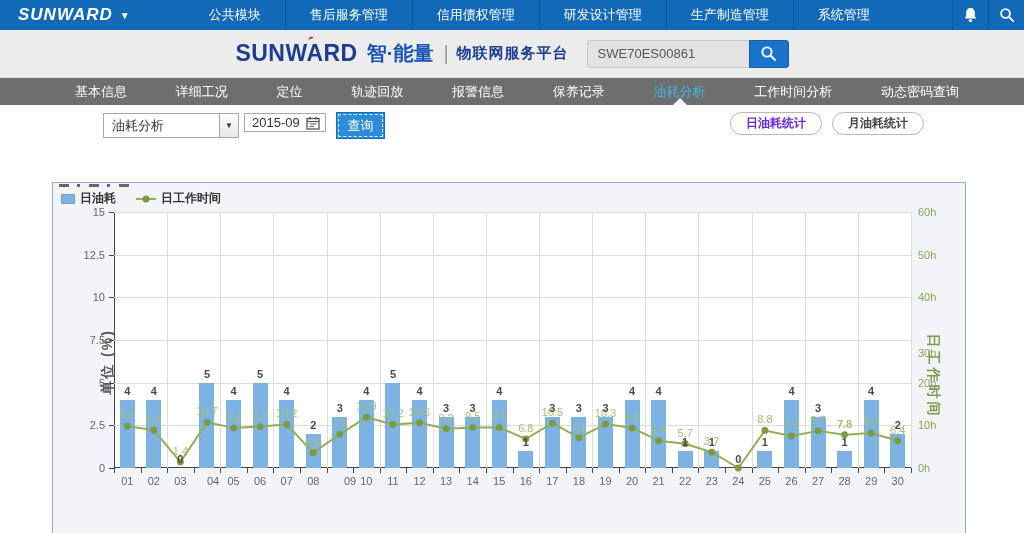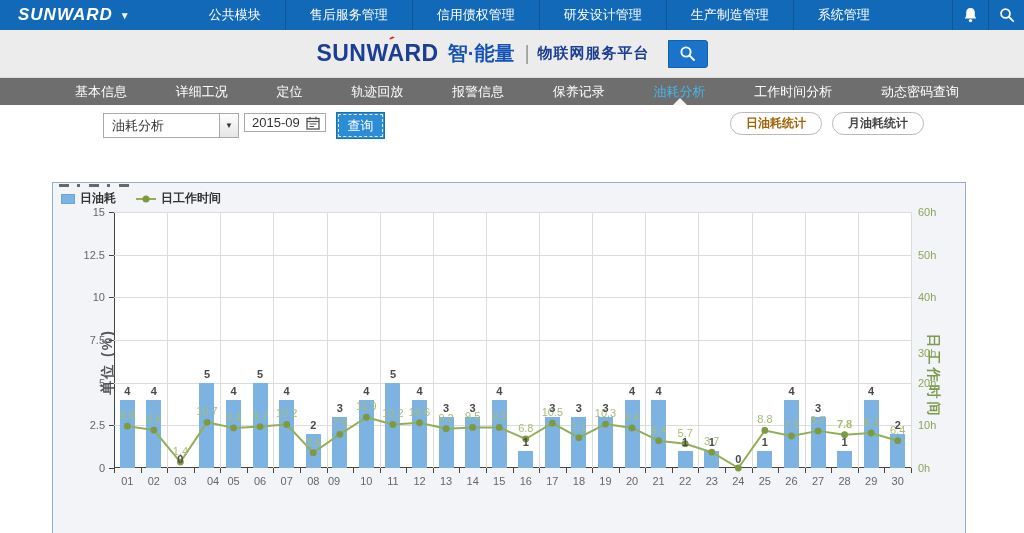--- a/index.html
+++ b/index.html
@@ -62,21 +62,21 @@
   .date-box input { width:56px; border:none; outline:none; font-size:13px; color:#333;
                     padding-left:7px; background:transparent; }
   .cal-icon { margin-left:auto; margin-right:5px; cursor:pointer; display:flex; }
   .query-btn { position:absolute; left:336px; top:7px; width:49px; height:27px; background:#2d8cd6;
                border:1px solid #1b6fb4; color:#fff; font-size:13px; cursor:pointer;
                outline:1px dashed rgba(255,255,255,.85); outline-offset:-3px; }
   .pill-btns { position:absolute; right:100px; top:7px; display:flex; gap:10px; }
   .pill { height:23px; padding:0 15px; background:#fff; border:1px solid #b9b9b9;
           border-radius:12px; font-size:12px; font-weight:bold; display:flex;
           align-items:center; cursor:pointer; }
-  .pill.blue { color:#a16207; }
+  .pill.blue { color:#6d28d9; }
   .pill.dark { color:#444; }
 
   
   .chart-card { position:absolute; left:52px; top:182px; width:914px; height:360px;
                 background:#f3f4f8; border:1px solid #93aec6; overflow:hidden; }
   .clip-artifact { position:absolute; left:6px; top:1px; width:78px; height:3px;
                    background:repeating-linear-gradient(90deg,#444 0 10px,transparent 10px 18px,
                    #444 18px 21px,transparent 21px 30px); opacity:.8; }
   .legend { position:absolute; left:8px; top:7px; display:flex; gap:20px; align-items:center; }
   .legend-item { display:flex; align-items:center; gap:5px; font-size:12px; font-weight:bold; color:#333; cursor:pointer; }
@@ -143,20 +143,21 @@
   <div class="logo">
     <span class="logo-sunward">
       <span>SUNWARD</span>
       <span class="logo-accent">´</span>
     </span>
     <span class="logo-smart">智·能量</span>
     <span class="logo-divider">|</span>
     <span class="logo-platform">物联网服务平台</span>
   </div>
   <div class="hdr-search">
+    <input type="text" value="SWE70ES00861" style="">
     <div class="hdr-search-btn">
       <svg width="17" height="17" viewBox="0 0 17 17">
         <circle cx="7" cy="7" r="4.6" fill="none" stroke="#fff" stroke-width="1.9"></circle>
         <line x1="10.6" y1="10.6" x2="15" y2="15" stroke="#fff" stroke-width="1.9" stroke-linecap="round"></line>
       </svg>
     </div>
   </div>
 </div>
 
 <div class="tabbar" id="tabbar">
@@ -291,21 +292,21 @@
       <div class="xtick" style="left: 770.433px;"></div>
       <div class="xtick" style="left: 797px;"></div>
       <div class="xlabel" style="left: 13.2833px; top: 263px;">01</div>
       <div class="xlabel" style="left: 39.85px; top: 263px;">02</div>
       <div class="xlabel" style="left: 66.4167px; top: 263px;">03</div>
       <div class="xlabel" style="left: 99px; top: 263px;">04</div>
       <div class="xlabel" style="left: 119.55px; top: 263px;">05</div>
       <div class="xlabel" style="left: 146.117px; top: 263px;">06</div>
       <div class="xlabel" style="left: 172.683px; top: 263px;">07</div>
       <div class="xlabel" style="left: 199.25px; top: 263px;">08</div>
-      <div class="xlabel" style="left: 220px; top: 263px;">09</div>
+      <div class="xlabel" style="left: 236px; top: 263px;">09</div>
       <div class="xlabel" style="left: 252.383px; top: 263px;">10</div>
       <div class="xlabel" style="left: 278.95px; top: 263px;">11</div>
       <div class="xlabel" style="left: 305.517px; top: 263px;">12</div>
       <div class="xlabel" style="left: 332.083px; top: 263px;">13</div>
       <div class="xlabel" style="left: 358.65px; top: 263px;">14</div>
       <div class="xlabel" style="left: 385.217px; top: 263px;">15</div>
       <div class="xlabel" style="left: 411.783px; top: 263px;">16</div>
       <div class="xlabel" style="left: 438.35px; top: 263px;">17</div>
       <div class="xlabel" style="left: 464.917px; top: 263px;">18</div>
       <div class="xlabel" style="left: 491.483px; top: 263px;">19</div>

